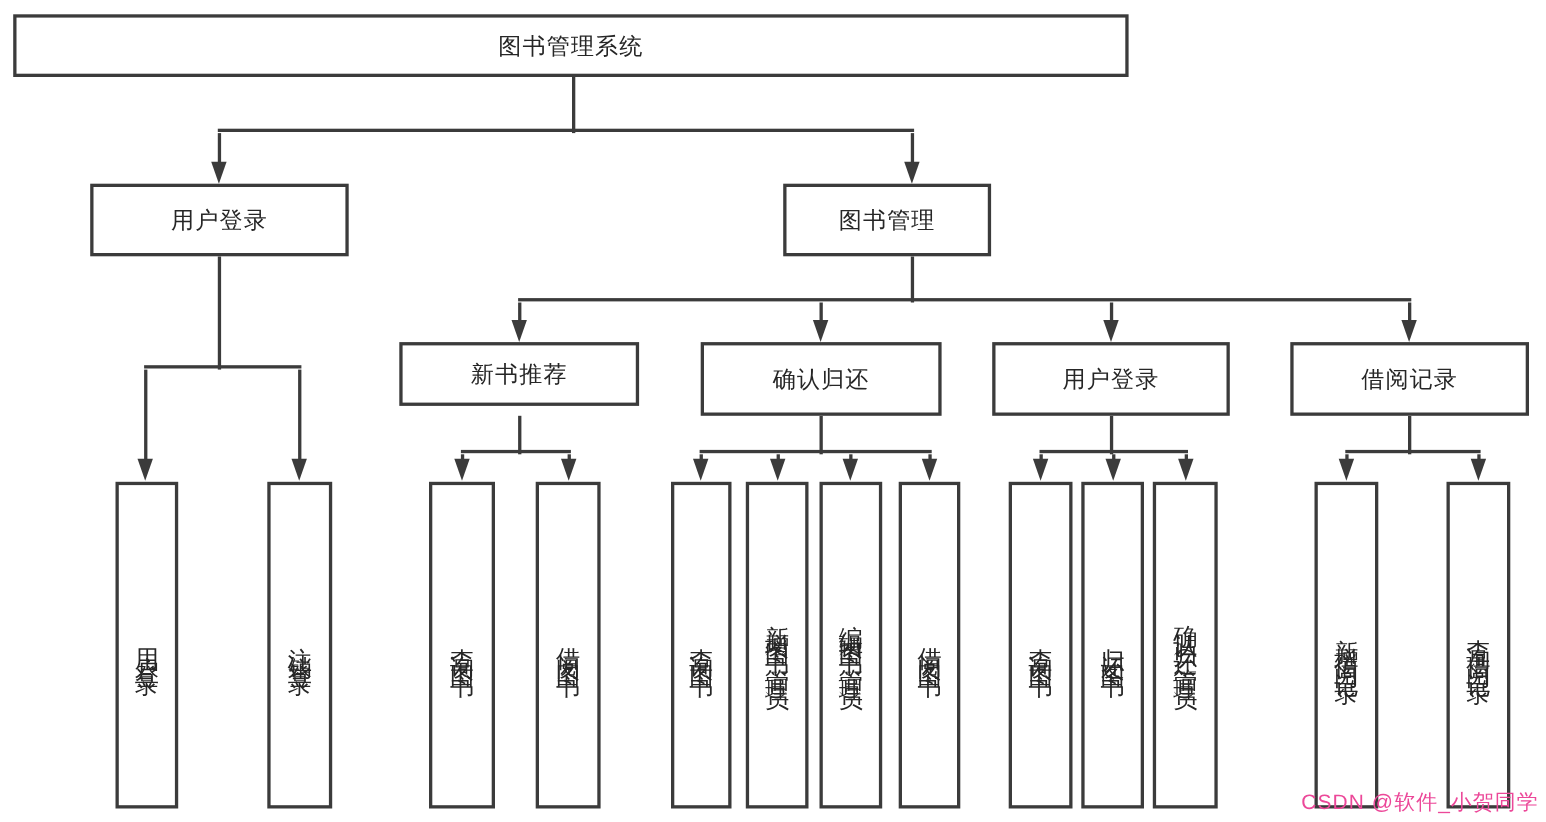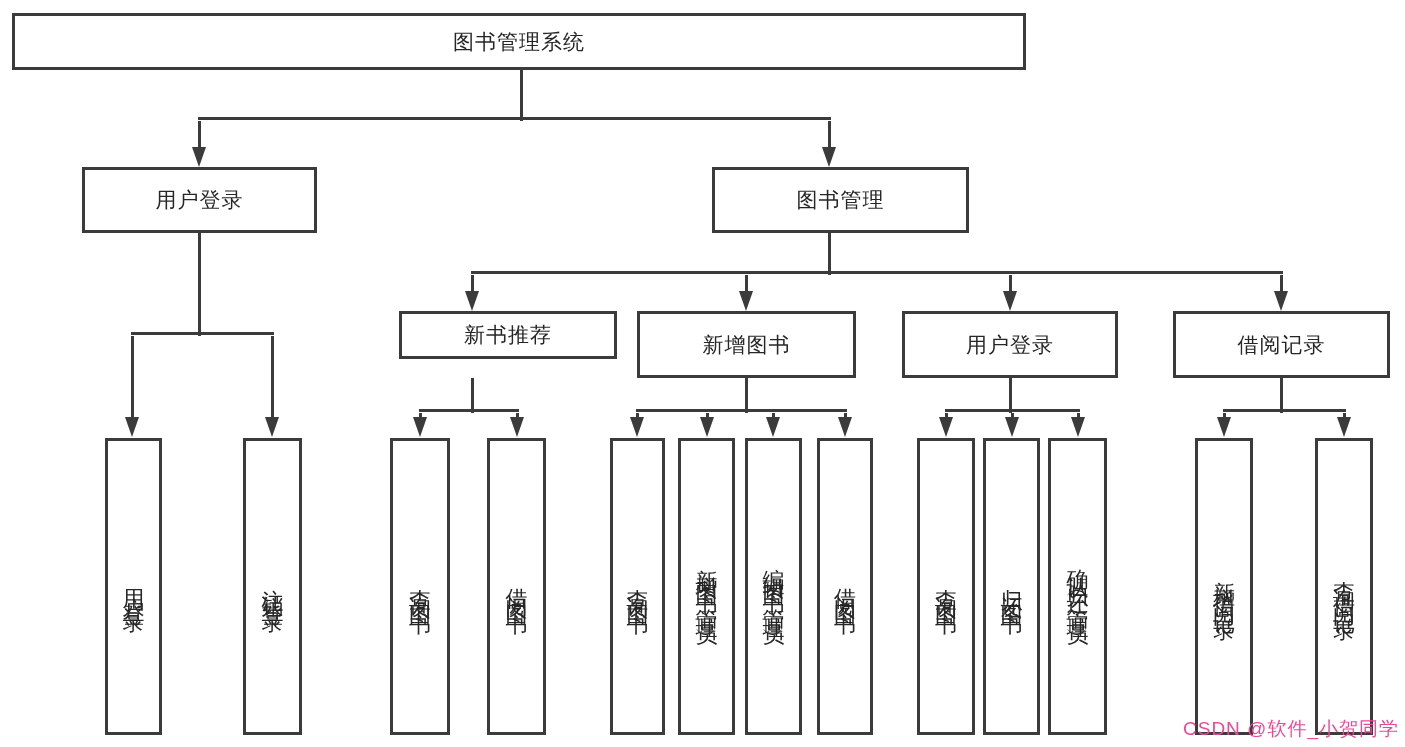--- a/index.html
+++ b/index.html
@@ -28,23 +28,23 @@
     writing-mode:vertical-rl;
     text-orientation:mixed;
     font-size:22px;
     letter-spacing:8px;
     line-height:1;
   }
   
   .n-root{left:12px;top:13px;width:1014px;height:57px;}
   
   .n-user-login{left:82px;top:167px;width:235px;height:66px;}
-  .n-book-mgmt{left:712px;top:167px;width:257px;height:66px;}
+  .n-book-mgmt{left:712px;top:167px;width:189px;height:66px;}
   
-  .n-new-books{left:363px;top:311px;width:218px;height:48px;margin-left:36px;}
+  .n-new-books{left:363px;top:311px;width:218px;height:58px;}
   .n-book-borrow{left:637px;top:311px;width:219px;height:67px;}
   .n-current-borrow{left:902px;top:311px;width:216px;height:67px;}
   .n-borrow-records{left:1173px;top:311px;width:217px;height:67px;}
   
   .leaf{top:438px;height:297px;}
   .n-login{left:105px;width:57px;}
   .n-logout{left:243px;width:59px;}
   .n-nb-query{left:390px;width:60px;}
   .n-nb-borrow{left:487px;width:59px;}
   .n-bb-query{left:610px;width:55px;}
@@ -78,21 +78,21 @@
 <body>
 
 <div id="canvas">
 
   <div class="node n-root">图书管理系统</div>
 
   <div class="node n-user-login">用户登录</div>
   <div class="node n-book-mgmt">图书管理</div>
 
   <div class="node n-new-books">新书推荐</div>
-  <div class="node n-book-borrow">新增图书</div>
+  <div class="node n-book-borrow">确认归还</div>
   <div class="node n-current-borrow">用户登录</div>
   <div class="node n-borrow-records">借阅记录</div>
 
   <div class="node v leaf n-login">用户登录</div>
   <div class="node v leaf n-logout">注销登录</div>
 
   <div class="node v leaf n-nb-query">查询图书</div>
   <div class="node v leaf n-nb-borrow">借阅图书</div>
 
   <div class="node v leaf n-bb-query">查询图书</div>

